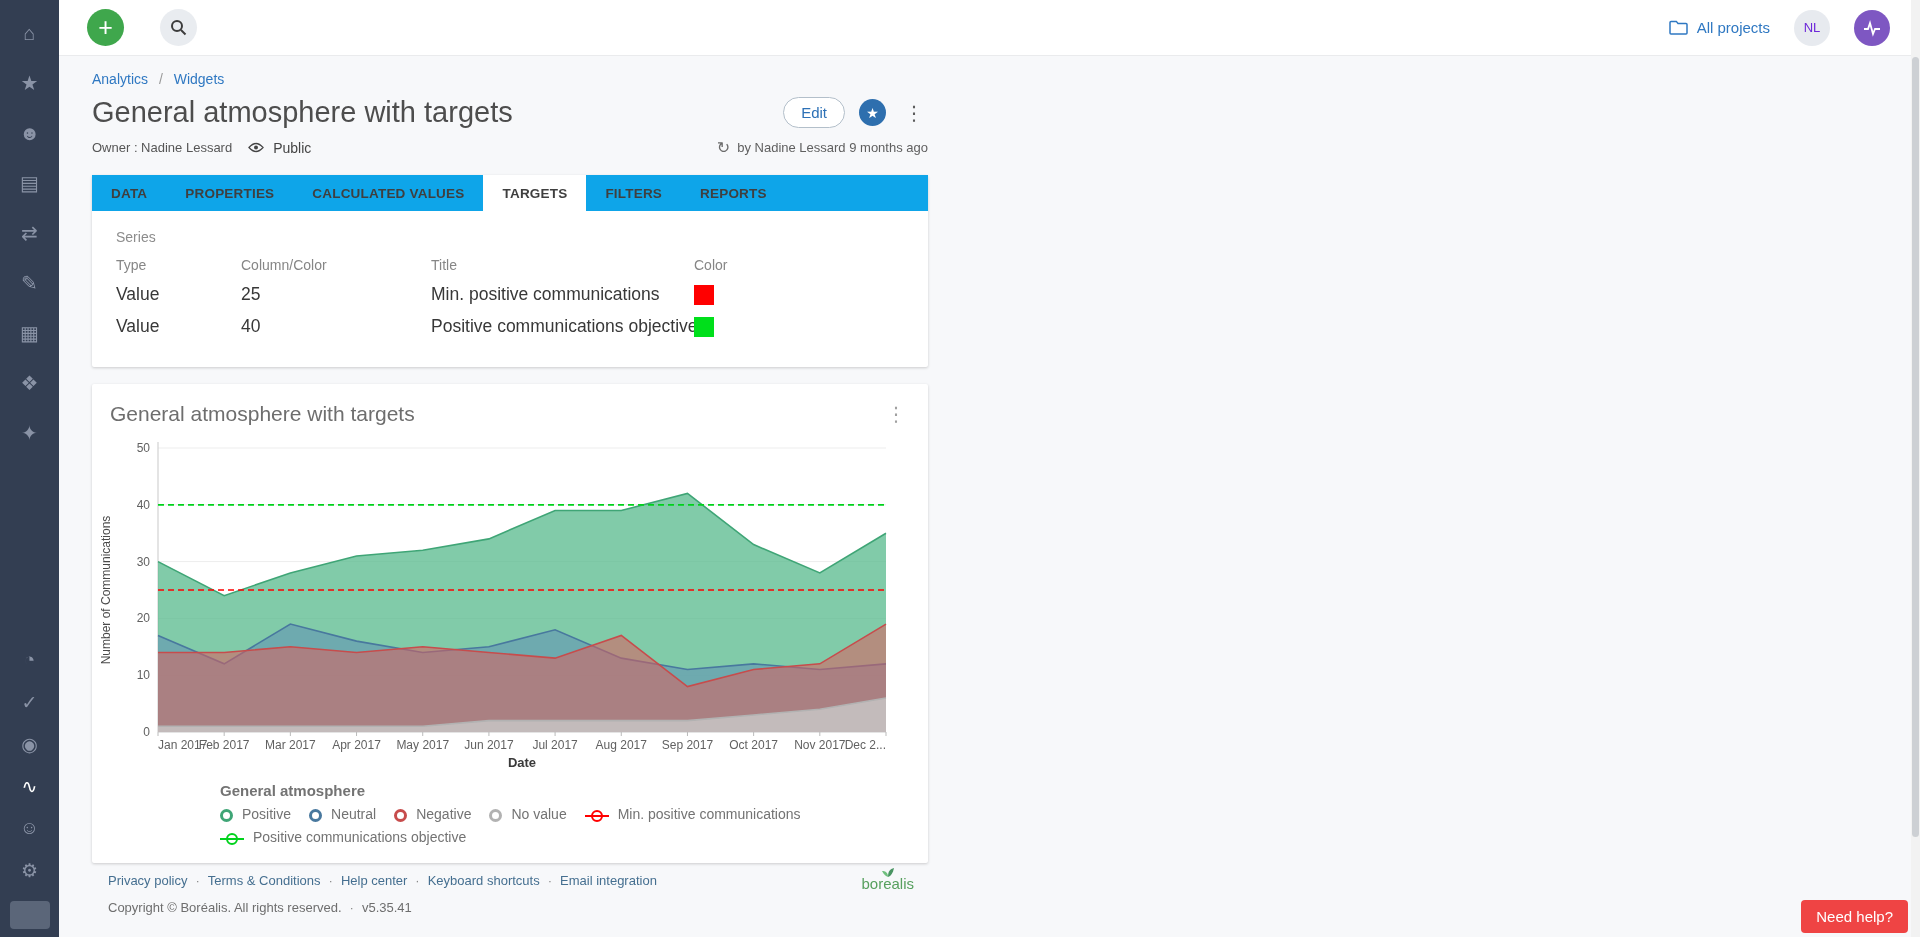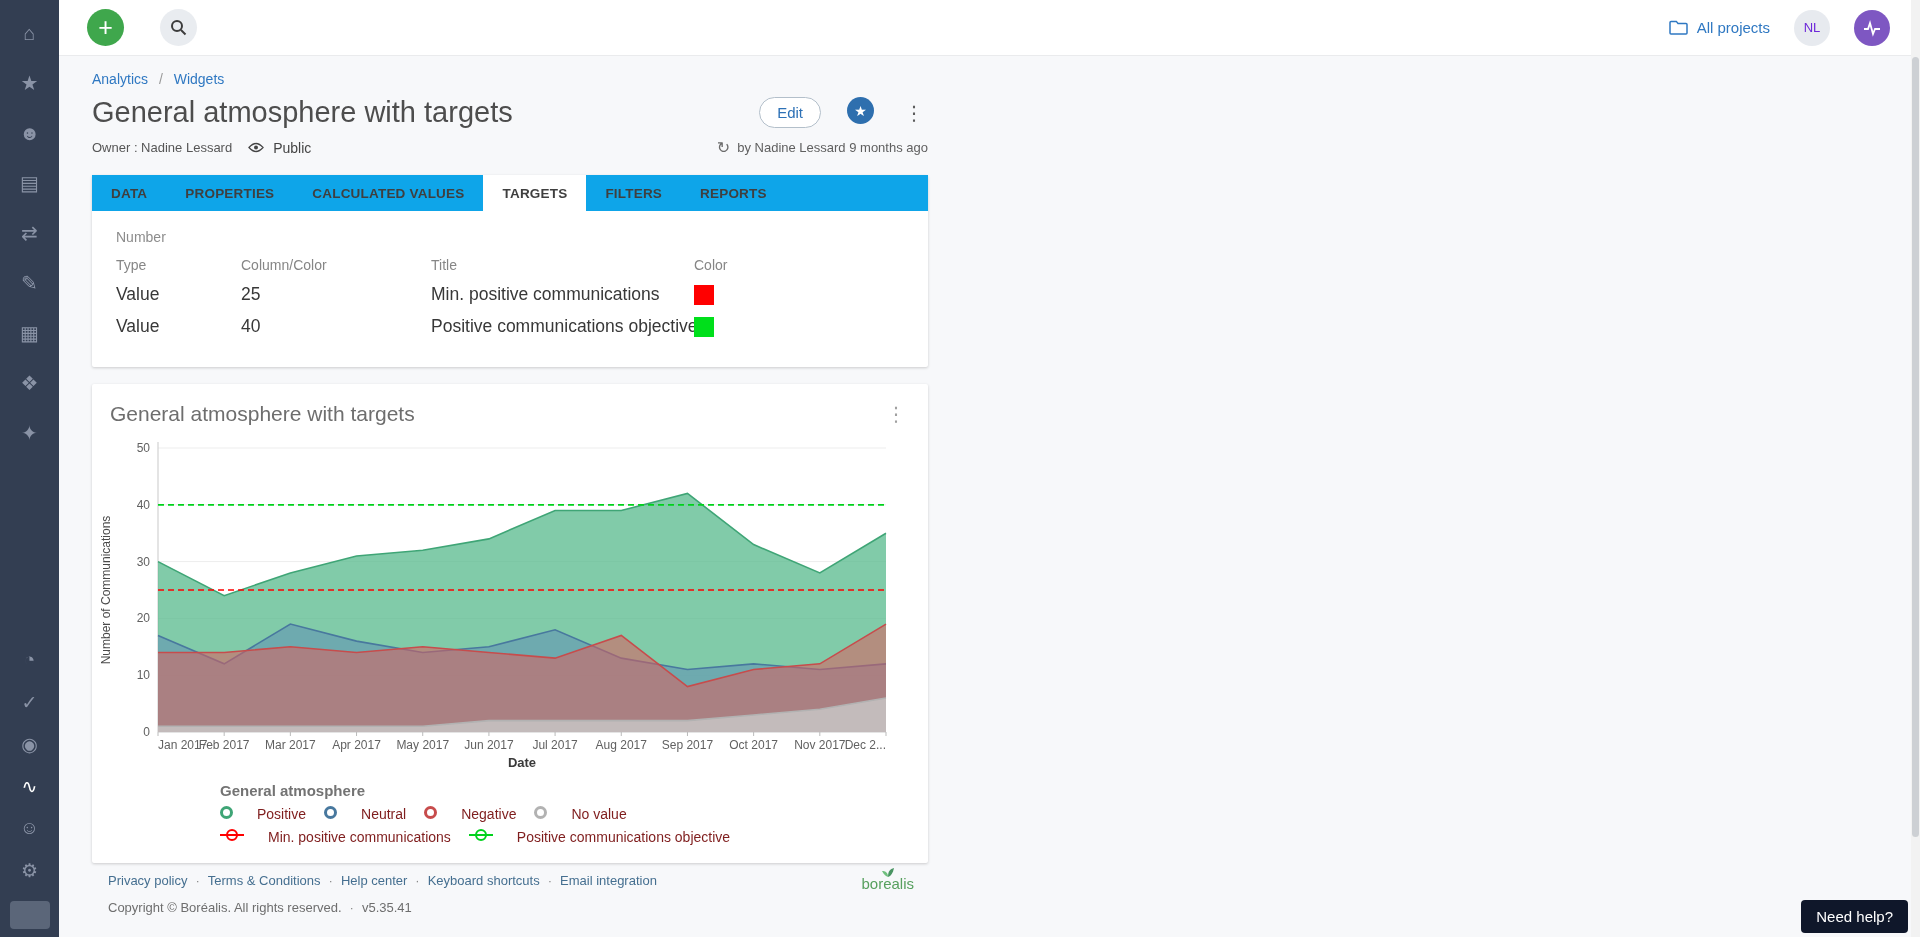--- a/index.html
+++ b/index.html
@@ -27,21 +27,21 @@
   .avatar.purple{background:#7e57c2;cursor:pointer}
 
   
   main{position:absolute;left:59px;top:55px;right:0;bottom:0;padding:16px 0 0 33px;overflow:hidden}
   .content{width:836px;position:relative}
   .breadcrumb{font-size:14px}
   .breadcrumb a{color:#2f78c2;text-decoration:none;cursor:pointer}
   .breadcrumb .sep{color:#9a9a9a;margin:0 7px}
   .title-row{display:flex;align-items:center;margin-top:9px}
   h1{font-size:29px;font-weight:400;color:#4d4d4d}
-  .actions{margin-left:auto;display:flex;gap:26px}
+  .actions{margin-left:auto;display:flex;align-items:center;gap:14px}
   .edit-btn{padding:6px 17px;border:1px solid #b3bfca;border-radius:17px;color:#2d71b6;font-size:15px;background:#fff}
   .star-btn{width:27px;height:27px;border-radius:50%;background:#2e6fae;color:#fff;font-size:14px;display:flex;align-items:center;justify-content:center}
   .kebab{color:#5c5c5c;font-size:20px;line-height:1;padding:2px 4px}
   .meta-row{display:flex;align-items:center;margin-top:9px;font-size:13px;color:#565656}
   .meta-row .eye{margin-left:16px;display:flex;align-items:center}
   .meta-row .public{font-size:14px;color:#454545;margin-left:9px}
   .meta-right{margin-left:auto;display:flex;align-items:center;gap:7px;color:#5f5f5f;font-size:13px}
   .refresh{font-size:16px;color:#6b6b6b}
 
   
@@ -64,35 +64,35 @@
   .chart{display:block;margin:8px 0 0 6px}
   .chart text{font-family:"Liberation Sans",sans-serif}
   .chart .tick{font-size:12px;fill:#616161}
   .chart .xlab{font-size:13px;font-weight:bold;fill:#3a3a3a}
   .chart .ylab{font-size:12px;fill:#4a4a4a}
 
   
   .legend{margin:8px 0 6px 128px}
   .lg-title{font-size:15px;font-weight:bold;color:#737373;margin-bottom:7px}
   .lg-items{display:flex;flex-wrap:wrap;column-gap:18px;row-gap:7px;max-width:640px}
-  .lg-item{display:flex;align-items:flex-start;gap:24px;font-size:14px;color:#7f1d1d;cursor:pointer}
+  .lg-item{display:flex;align-items:flex-end;gap:9px;font-size:14px;color:#737373;cursor:pointer}
   .lg-ico{width:13px;height:13px;border-radius:50%;border:3px solid var(--c);background:#fff;display:inline-block;flex:none}
   .lg-ico.tgt{position:relative;width:12px;height:12px;border-width:2.5px;margin:0 6px}
   .lg-ico.tgt::before{content:"";position:absolute;left:-8px;right:-8px;top:50%;height:2px;margin-top:-1px;background:var(--c)}
 
   
   footer{margin-top:10px;padding-left:16px;position:relative;width:836px;font-size:13px}
   .f-links{display:flex;align-items:center}
   .f-link{color:#456f90;text-decoration:none;cursor:pointer}
   .f-link:not(:last-child)::after{content:"·";color:#8a8a8a;margin:0 8px}
   .f-copy{margin-top:12px;color:#6e6e6e}
   .f-copy .dot{color:#8a8a8a;margin:0 8px}
   .logo{position:absolute;right:14px;top:-6px;color:#57a05e;font-size:15px;text-align:center}
   .logo svg{display:block;margin:0 auto -2px}
-  .need-help{position:fixed;right:12px;bottom:4px;background:#0f172a;color:#fff;font-size:15px;padding:8px 15px;border-radius:4px;z-index:20}
+  .need-help{position:fixed;right:12px;bottom:4px;background:#ef4444;color:#fff;font-size:15px;padding:8px 15px;border-radius:4px;z-index:20}
 
   .scroll-track{position:fixed;right:0;top:0;width:9px;height:100%;background:#f2f2f2;z-index:30}
   .scroll-thumb{position:absolute;right:1px;top:57px;width:7px;height:780px;background:#cdd0d4;border-radius:4px}
 </style>
 </head>
 <body>
 
 <aside class="sidebar">
   <div class="sb-group">
 
@@ -230,21 +230,21 @@
 
           <button class="tab">CALCULATED VALUES</button>
 
           <button class="tab active">TARGETS</button>
 
           <button class="tab">FILTERS</button>
 
           <button class="tab">REPORTS</button>
         </div>
       <div class="panel">
-        <div class="series-label">Number</div>
+        <div class="series-label">Series</div>
         <div class="tbl-head">
 
         <span class="th">Type</span>
             <span class="th">Column/Color</span>
             <span class="th">Title</span>
             <span class="th">Color</span>
           </div>
         <div>
 
             <div class="tbl-row">

